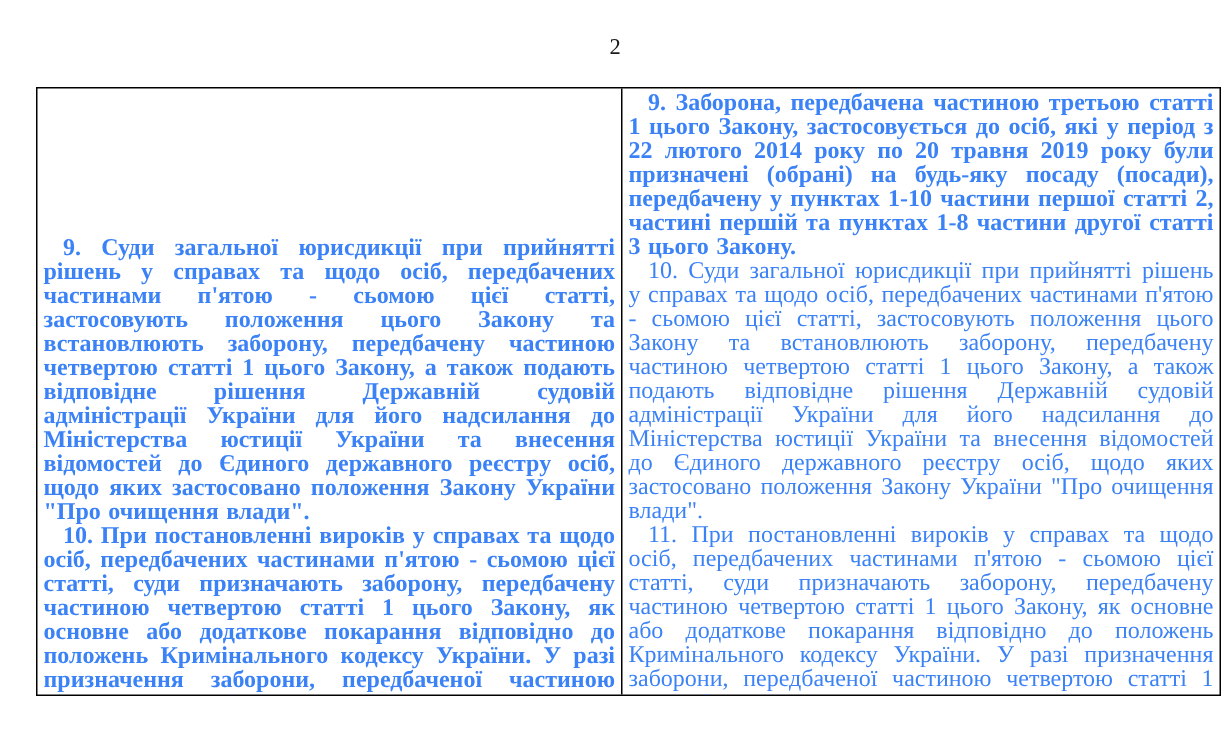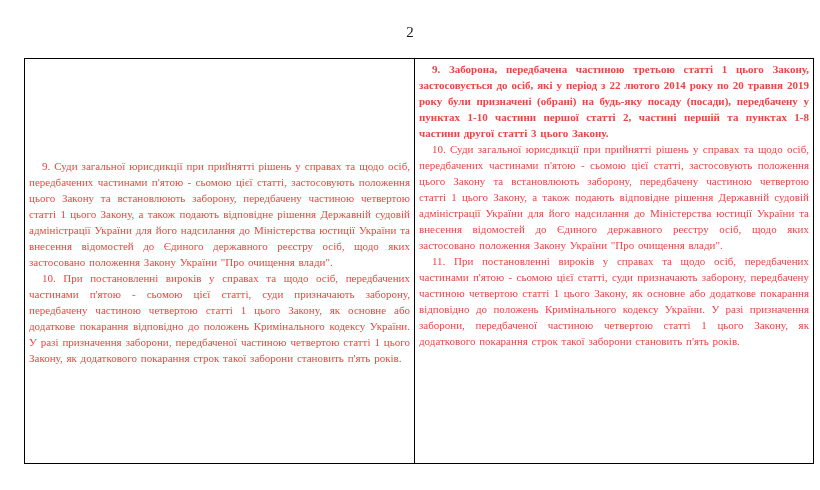--- a/index.html
+++ b/index.html
@@ -40,35 +40,36 @@
     background: #ffffff;
   }
   .cell {
     box-sizing: border-box;
     padding: 2px 4px 0 4px;
     overflow: hidden;
   }
   .cell-left {
     width: 390px;
     border-right: 1.5px solid #000000;
+    font-weight: bold;
   }
   .cell-right {
     flex: 1;
   }
   .top-spacer {
     height: 97px;
   }
   .cell p {
     margin: 0;
-    font-size: 11px;
+    font-size: 16px;
     line-height: 16px;
     text-align: justify;
     text-indent: 13px;
     word-spacing: 1px;
-    color: #ef4444;
+    color: #3b82f6;
   }
   .cell p.bold {
     font-weight: 700;
   }
 </style>
 </head>
 <body>
 
 <div class="page">
 

